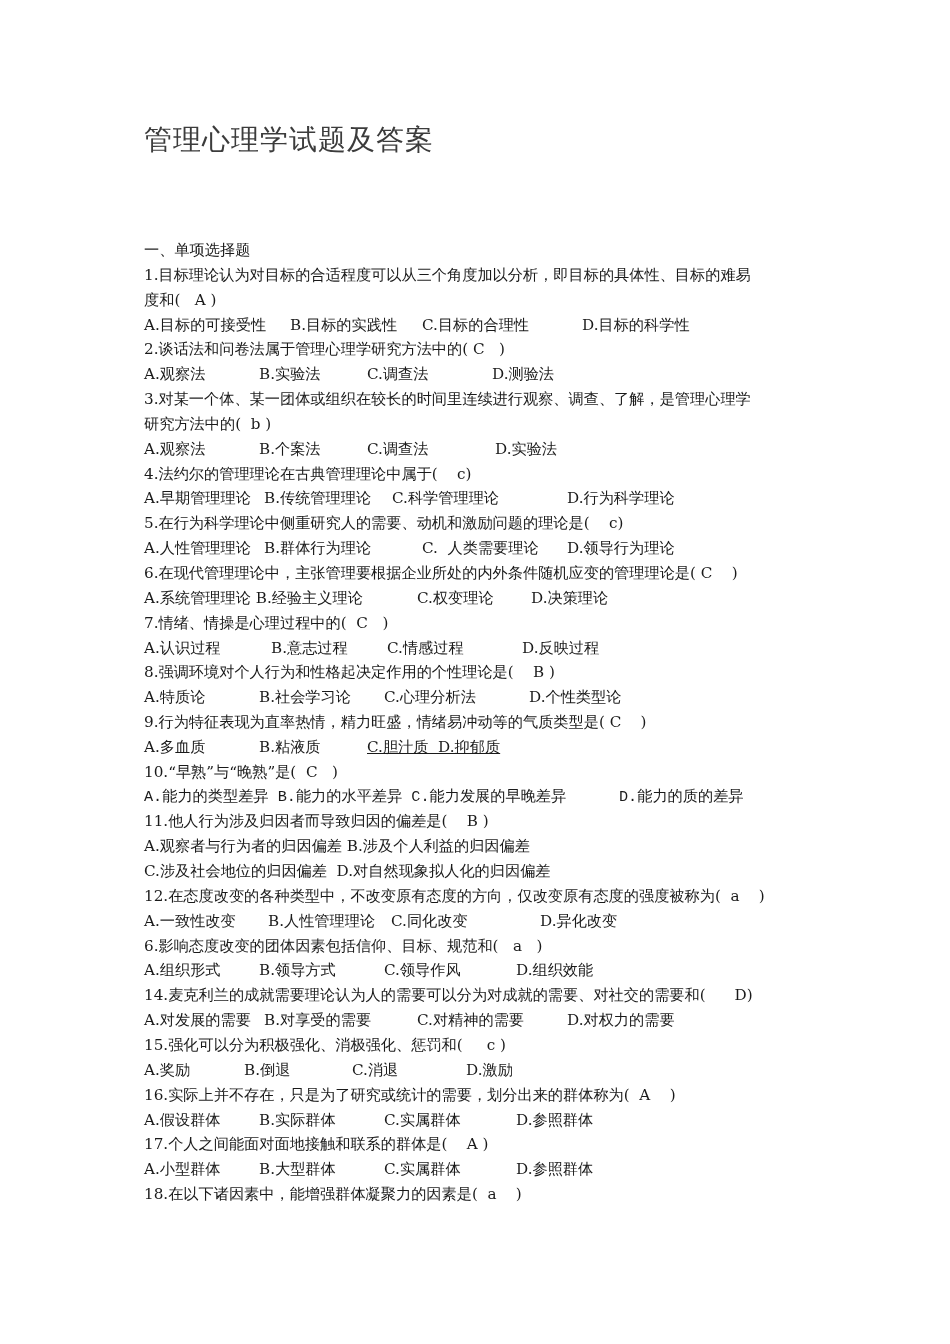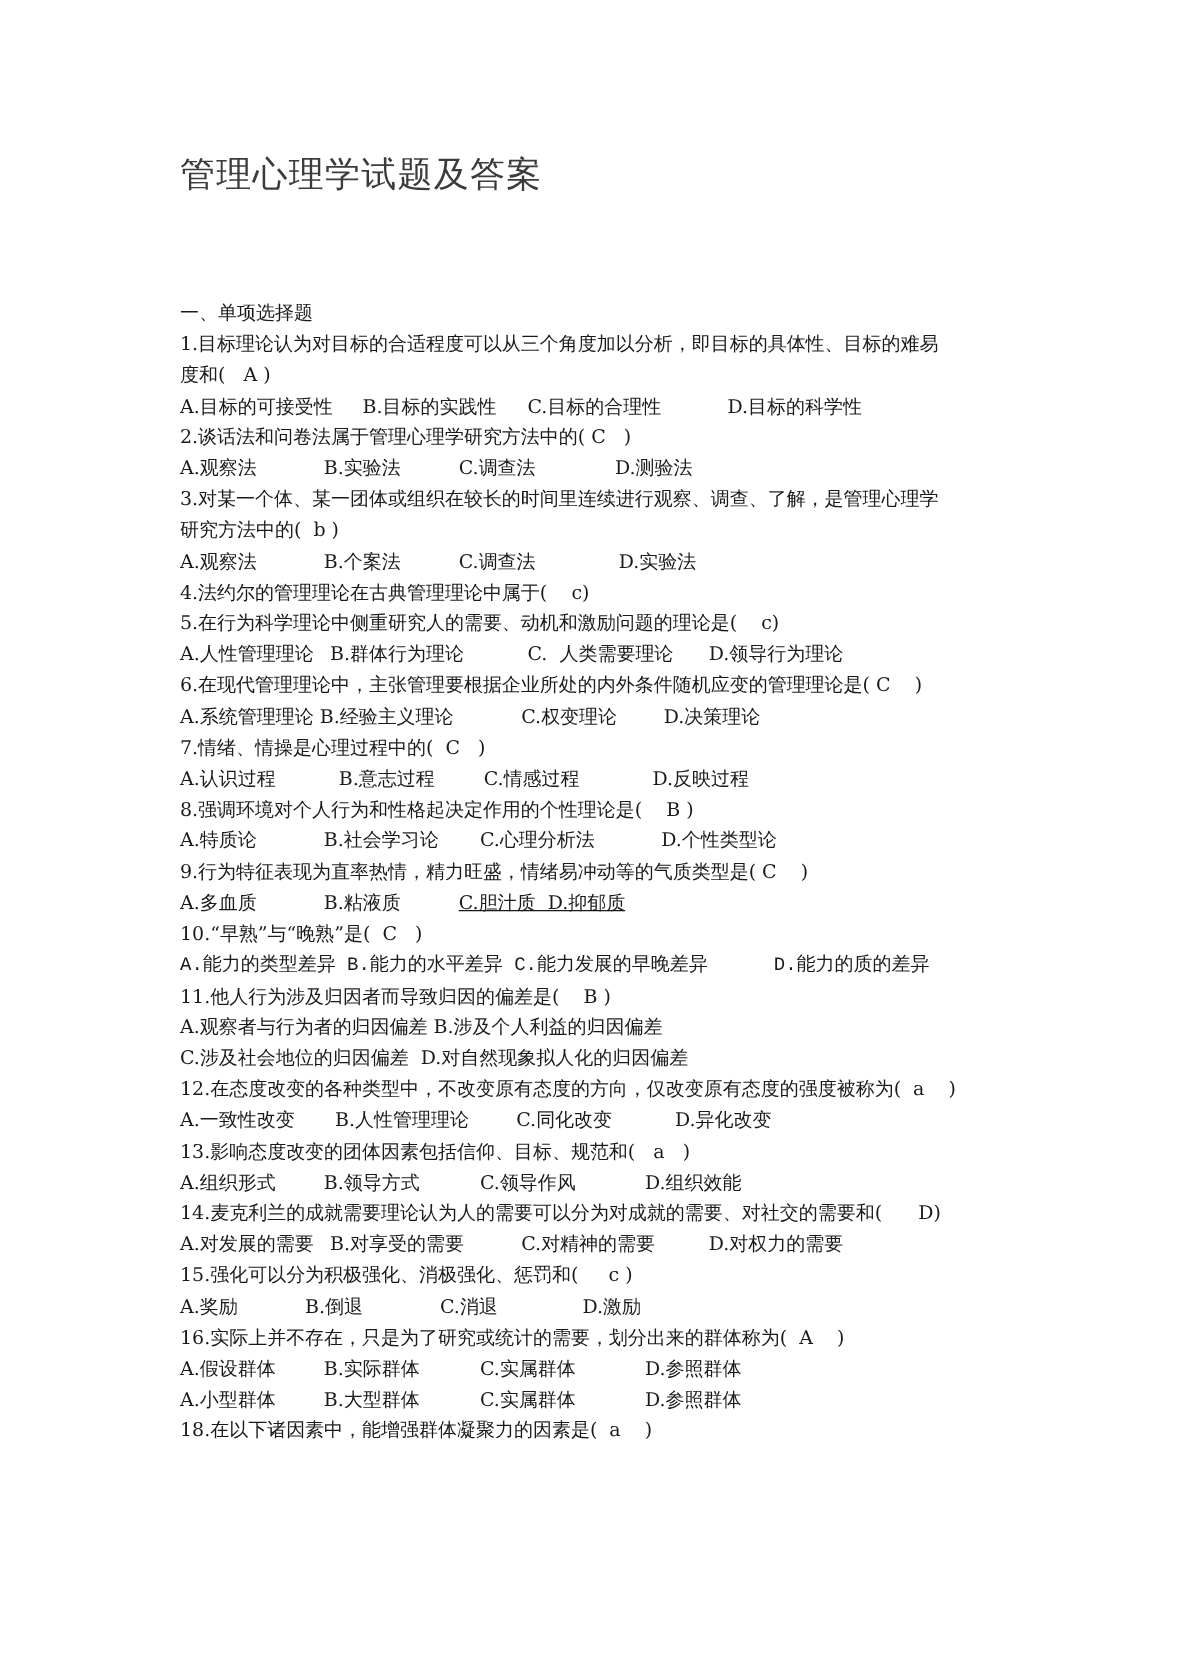--- a/index.html
+++ b/index.html
@@ -69,20 +69,21 @@
         <div class="line">2.谈话法和问卷法属于管理心理学研究方法中的( C   )</div>
         <div class="line opts" style="position: relative;"><span style="position: absolute; left: 0px;">A.观察法</span><span style="position: absolute; left: 115px;">B.实验法</span><span style="position: absolute; left: 223px;">C.调查法</span><span style="position: absolute; left: 348px;">D.测验法</span></div>
       </div>
       <div>
         <div class="line">3.对某一个体、某一团体或组织在较长的时间里连续进行观察、调查、了解，是管理心理学</div>
         <div class="line">研究方法中的(  b )</div>
         <div class="line opts" style="position: relative;"><span style="position: absolute; left: 0px;">A.观察法</span><span style="position: absolute; left: 115px;">B.个案法</span><span style="position: absolute; left: 223px;">C.调查法</span><span style="position: absolute; left: 351px;">D.实验法</span></div>
       </div>
       <div>
         <div class="line">4.法约尔的管理理论在古典管理理论中属于(    c)</div>
+        <div class="line opts" style="position: relative;"><span style="position: absolute; left: 0px;">A.早期管理理论</span><span style="position: absolute; left: 120px;">B.传统管理理论</span><span style="position: absolute; left: 248px;">C.科学管理理论</span><span style="position: absolute; left: 423px;">D.行为科学理论</span></div>
       </div>
       <div>
         <div class="line">5.在行为科学理论中侧重研究人的需要、动机和激励问题的理论是(    c)</div>
         <div class="line opts" style="position: relative;"><span style="position: absolute; left: 0px;">A.人性管理理论</span><span style="position: absolute; left: 120px;">B.群体行为理论</span><span style="position: absolute; left: 278px;">C.  人类需要理论</span><span style="position: absolute; left: 423px;">D.领导行为理论</span></div>
       </div>
       <div>
         <div class="line">6.在现代管理理论中，主张管理要根据企业所处的内外条件随机应变的管理理论是( C    )</div>
         <div class="line opts" style="position: relative;"><span style="position: absolute; left: 0px;">A.系统管理理论 B.经验主义理论</span><span style="position: absolute; left: 273px;">C.权变理论</span><span style="position: absolute; left: 387px;">D.决策理论</span></div>
       </div>
       <div>
@@ -101,38 +102,39 @@
         <div class="line">10.“早熟”与“晚熟”是(  C   )</div>
         <div class="line opts" style="position: relative; font-family: Liberation Mono, monospace;"><span style="position: absolute; left: 0px;">A.能力的类型差异 B.能力的水平差异 C.能力发展的早晚差异</span><span style="position: absolute; left: 475px;">D.能力的质的差异</span></div>
       </div>
       <div>
         <div class="line">11.他人行为涉及归因者而导致归因的偏差是(    B )</div>
         <div class="line opts" style="position: relative;"><span style="position: absolute; left: 0px;">A.观察者与行为者的归因偏差 B.涉及个人利益的归因偏差</span></div>
         <div class="line opts" style="position: relative;"><span style="position: absolute; left: 0px;">C.涉及社会地位的归因偏差  D.对自然现象拟人化的归因偏差</span></div>
       </div>
       <div>
         <div class="line">12.在态度改变的各种类型中，不改变原有态度的方向，仅改变原有态度的强度被称为(  a    )</div>
-        <div class="line opts" style="position: relative;"><span style="position: absolute; left: 0px;">A.一致性改变</span><span style="position: absolute; left: 124px;">B.人性管理理论</span><span style="position: absolute; left: 269px;">C.同化改变</span><span style="position: absolute; left: 396px;">D.异化改变</span></div>
+        <div class="line opts" style="position: relative;"><span style="position: absolute; left: 0px;">A.一致性改变</span><span style="position: absolute; left: 124px;">B.人性管理理论</span><span style="position: absolute; left: 247px;">C.同化改变</span><span style="position: absolute; left: 396px;">D.异化改变</span></div>
       </div>
       <div>
-        <div class="line">13.影响态度改变的团体因素包括信仰、目标、规范和(   a   )</div>
+        <div class="line">6.影响态度改变的团体因素包括信仰、目标、规范和(   a   )</div>
         <div class="line opts" style="position: relative;"><span style="position: absolute; left: 0px;">A.组织形式</span><span style="position: absolute; left: 115px;">B.领导方式</span><span style="position: absolute; left: 240px;">C.领导作风</span><span style="position: absolute; left: 372px;">D.组织效能</span></div>
       </div>
       <div>
         <div class="line">14.麦克利兰的成就需要理论认为人的需要可以分为对成就的需要、对社交的需要和(      D)</div>
         <div class="line opts" style="position: relative;"><span style="position: absolute; left: 0px;">A.对发展的需要</span><span style="position: absolute; left: 120px;">B.对享受的需要</span><span style="position: absolute; left: 273px;">C.对精神的需要</span><span style="position: absolute; left: 423px;">D.对权力的需要</span></div>
       </div>
       <div>
         <div class="line">15.强化可以分为积极强化、消极强化、惩罚和(     c )</div>
         <div class="line opts" style="position: relative;"><span style="position: absolute; left: 0px;">A.奖励</span><span style="position: absolute; left: 100px;">B.倒退</span><span style="position: absolute; left: 208px;">C.消退</span><span style="position: absolute; left: 322px;">D.激励</span></div>
       </div>
       <div>
         <div class="line">16.实际上并不存在，只是为了研究或统计的需要，划分出来的群体称为(  A    )</div>
         <div class="line opts" style="position: relative;"><span style="position: absolute; left: 0px;">A.假设群体</span><span style="position: absolute; left: 115px;">B.实际群体</span><span style="position: absolute; left: 240px;">C.实属群体</span><span style="position: absolute; left: 372px;">D.参照群体</span></div>
       </div>
       <div>
+        <div class="line">17.个人之间能面对面地接触和联系的群体是(    A )</div>
         <div class="line opts" style="position: relative;"><span style="position: absolute; left: 0px;">A.小型群体</span><span style="position: absolute; left: 115px;">B.大型群体</span><span style="position: absolute; left: 240px;">C.实属群体</span><span style="position: absolute; left: 372px;">D.参照群体</span></div>
       </div>
       <div>
         <div class="line">18.在以下诸因素中，能增强群体凝聚力的因素是(  a    )</div>
       </div>
     </div>
 </div>
 
 </body></html>

